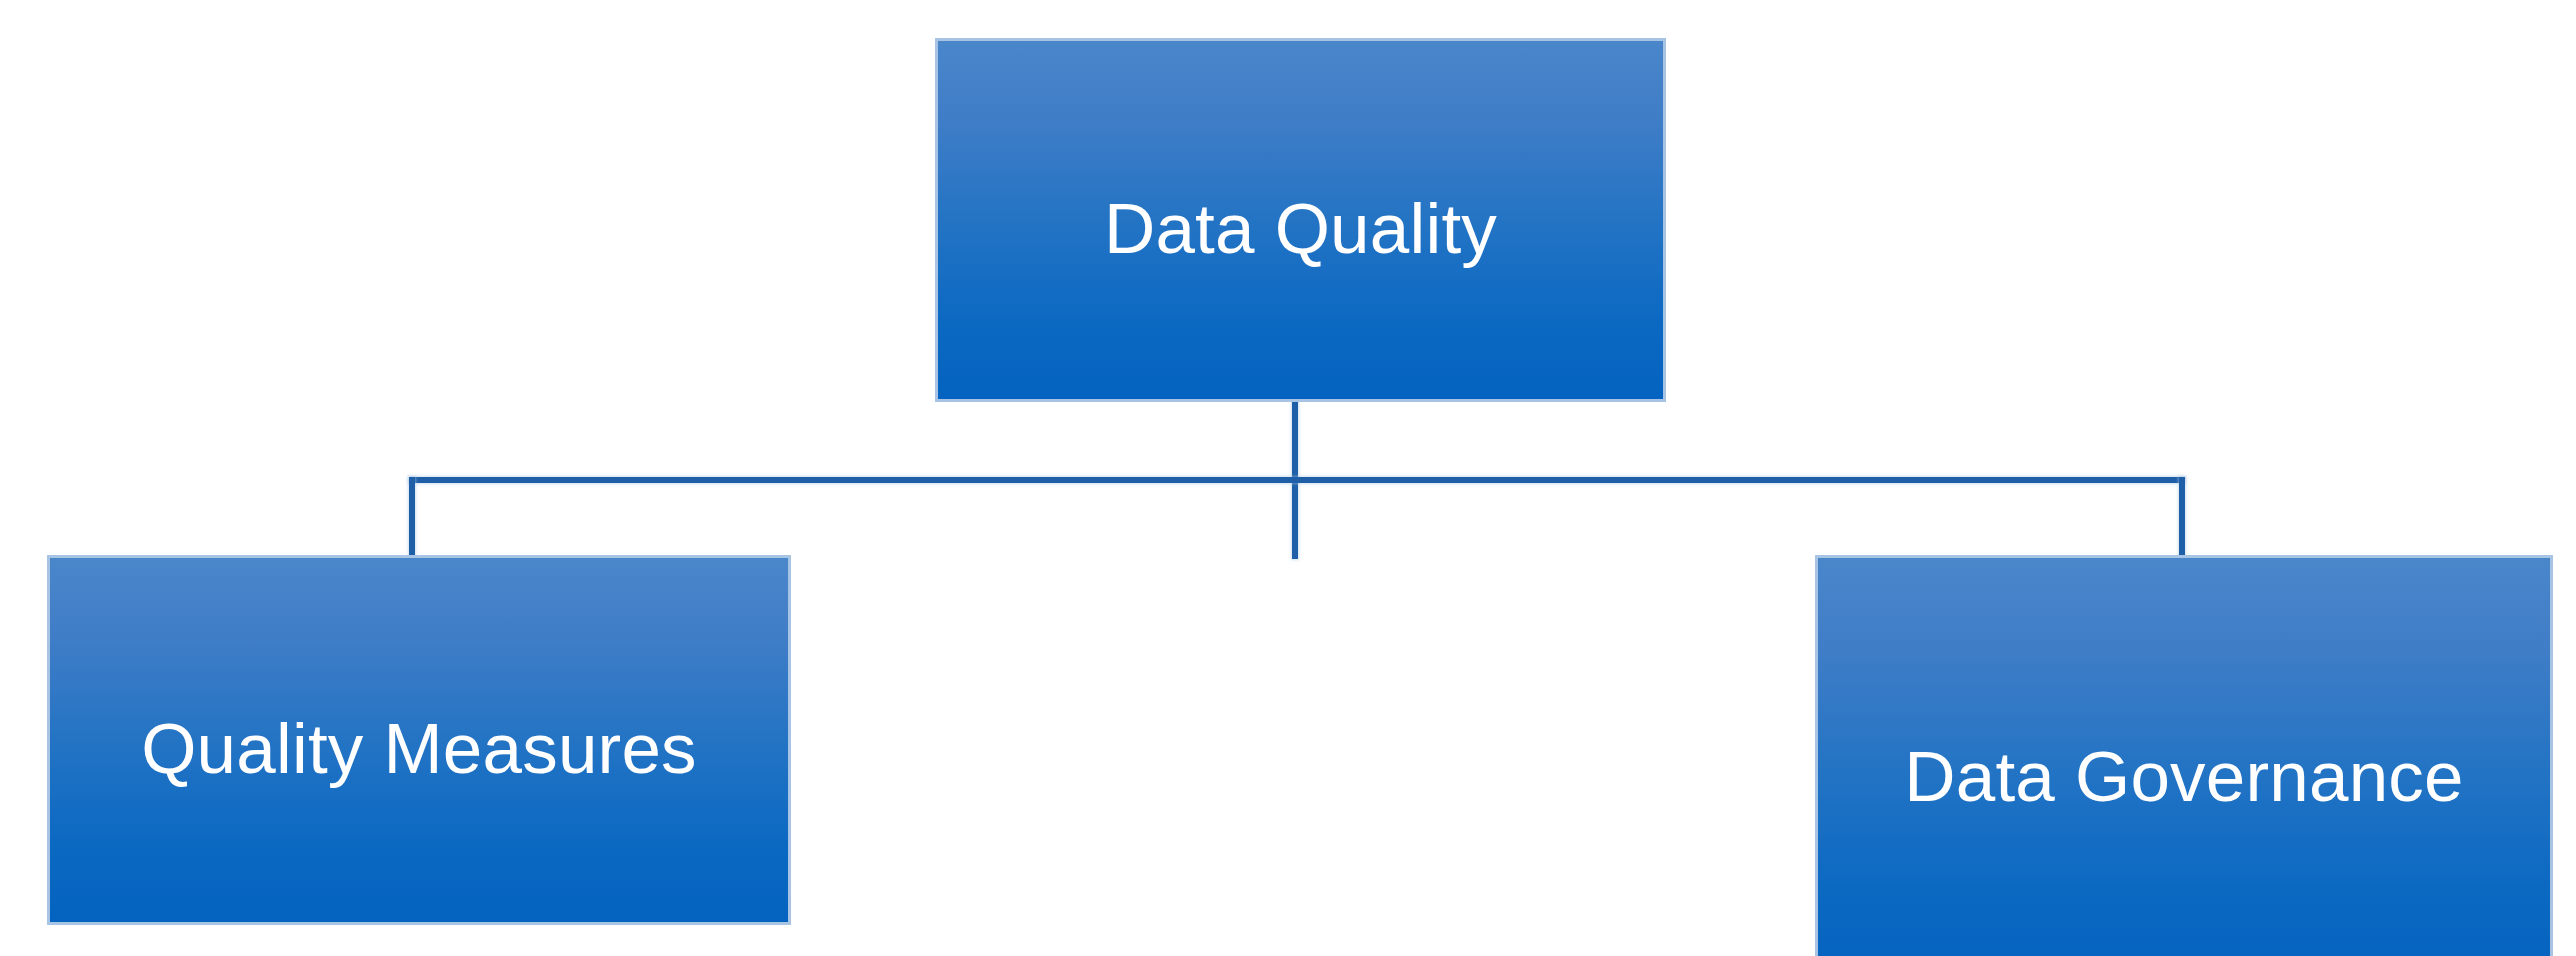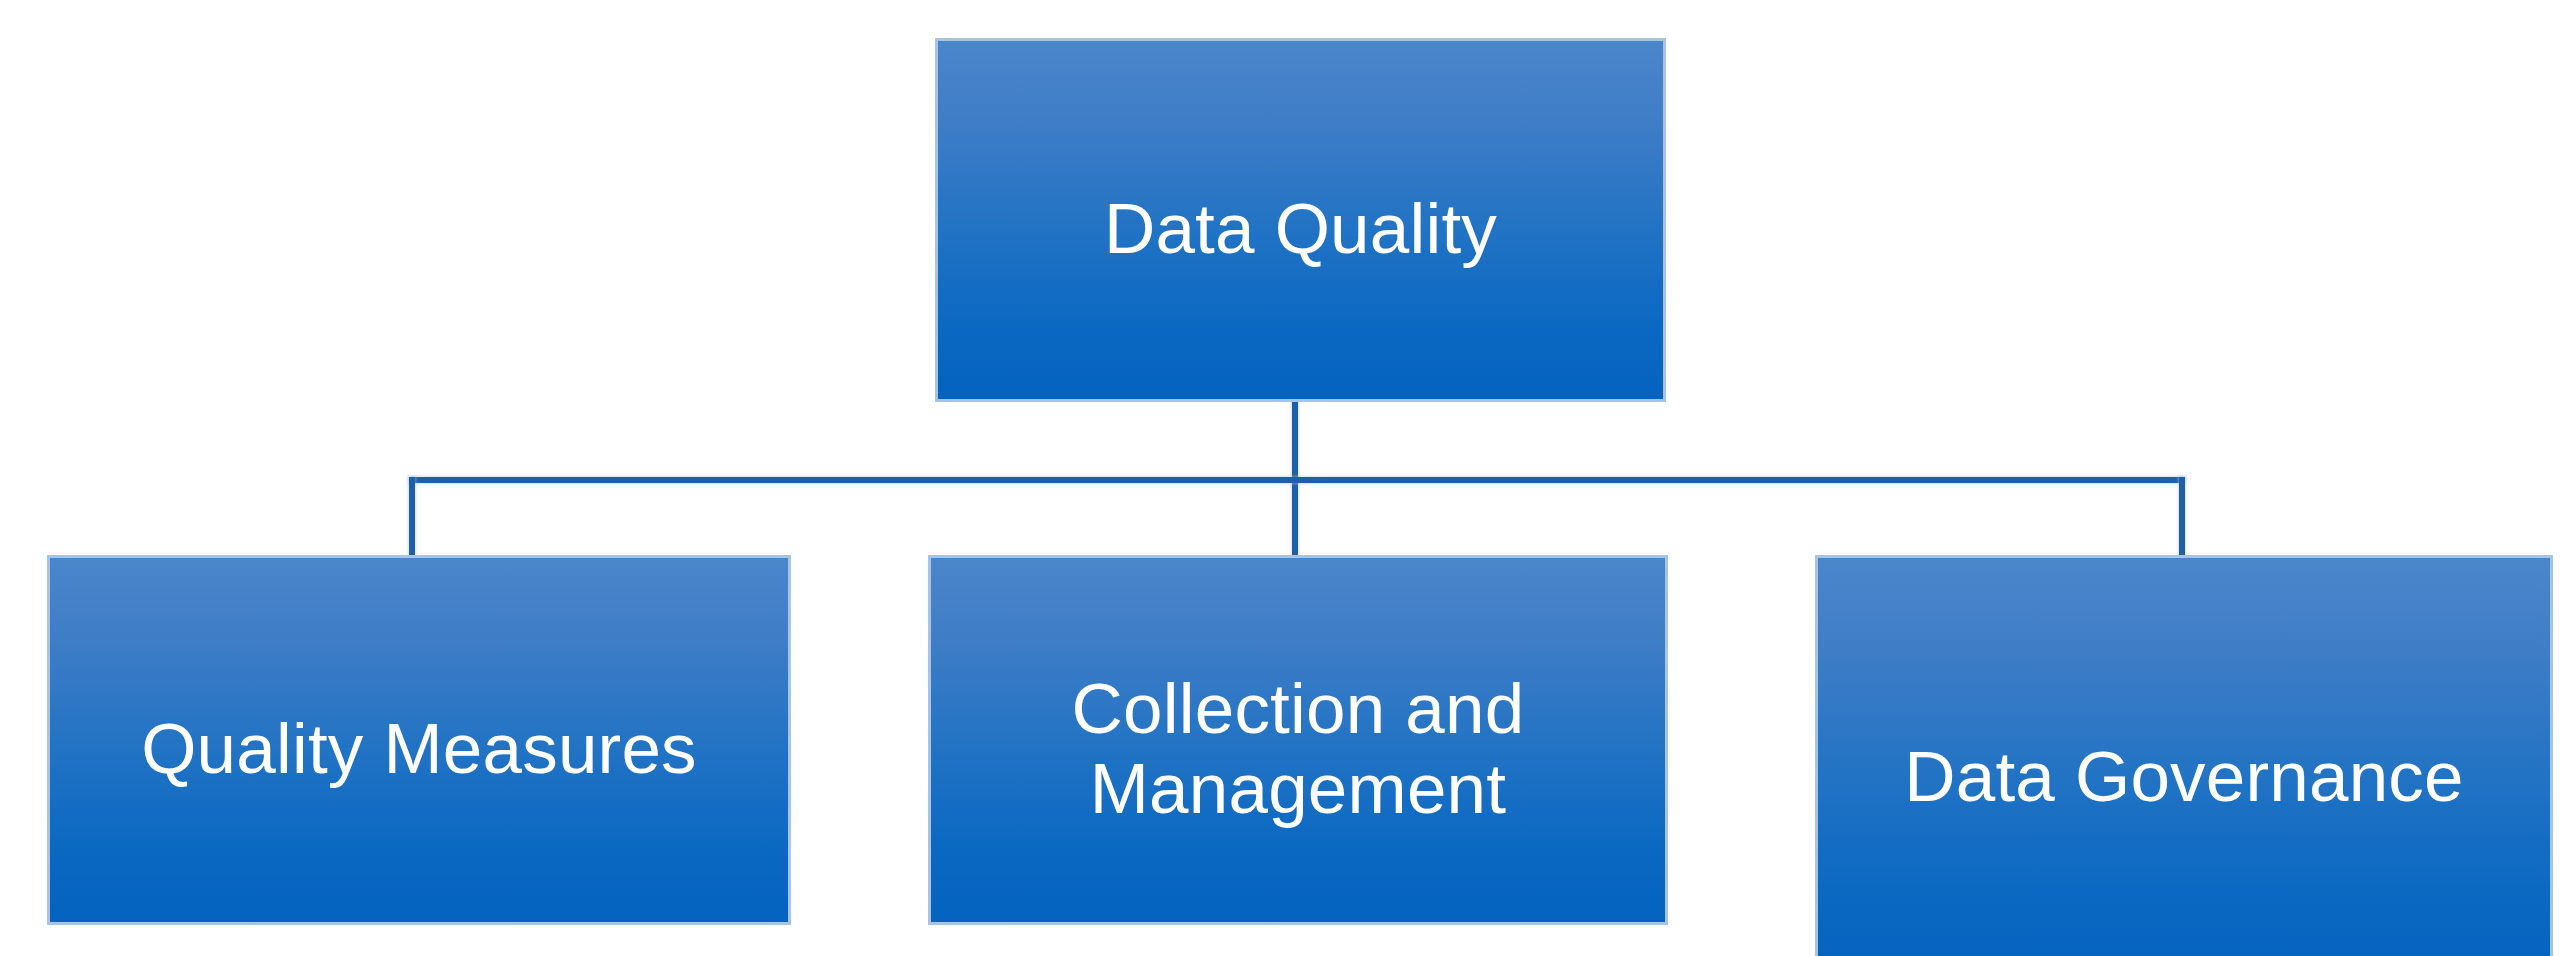--- a/index.html
+++ b/index.html
@@ -131,23 +131,19 @@
   </div>
 
   <div class="node" id="node-root">
     <span class="node-label">Data Quality</span>
   </div>
 
   <div class="node" id="node-quality-measures">
     <span class="node-label">Quality Measures</span>
   </div>
 
-  <div class="node" id="node-collection-management">
-    <span class="node-label">Collection and
-Management</span>
-  </div>
 
   <div class="node" id="node-data-governance">
     <span class="node-label">Data Governance</span>
   </div>
 
 </div>
 
 
 </body></html>

